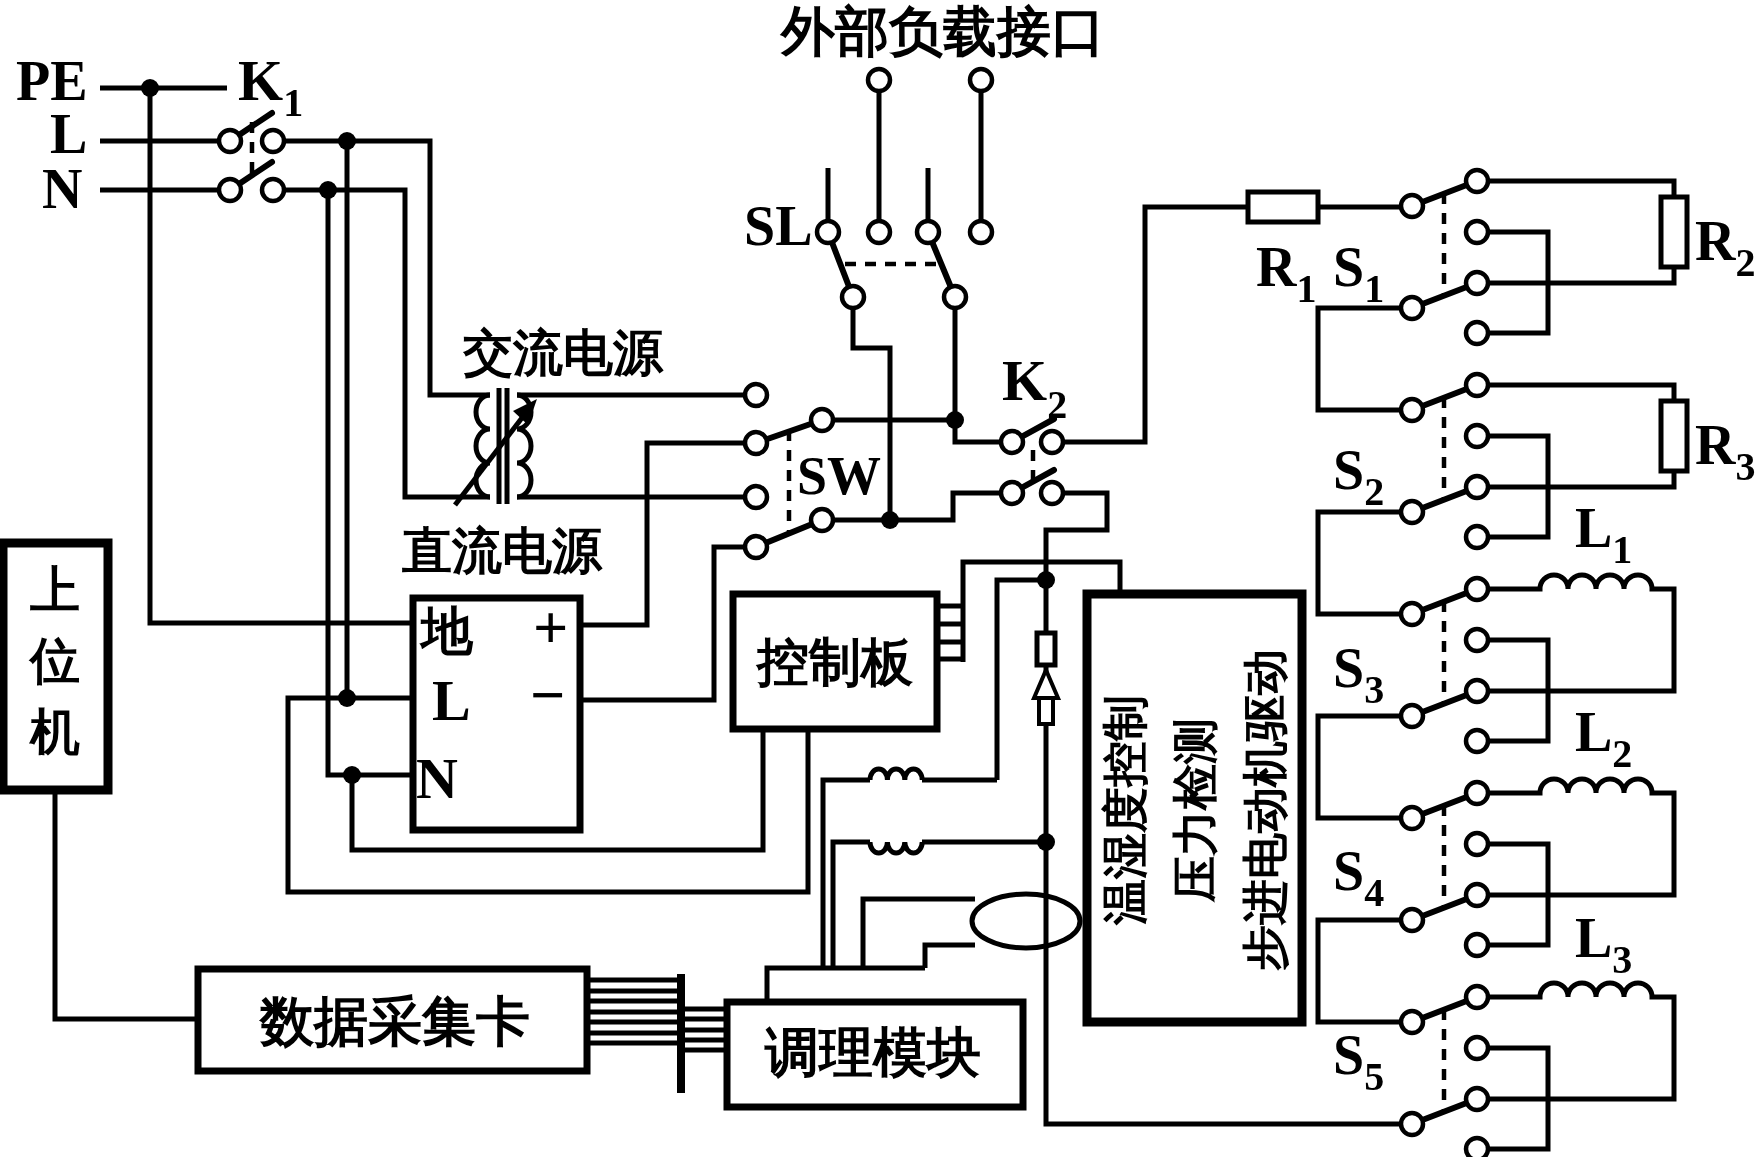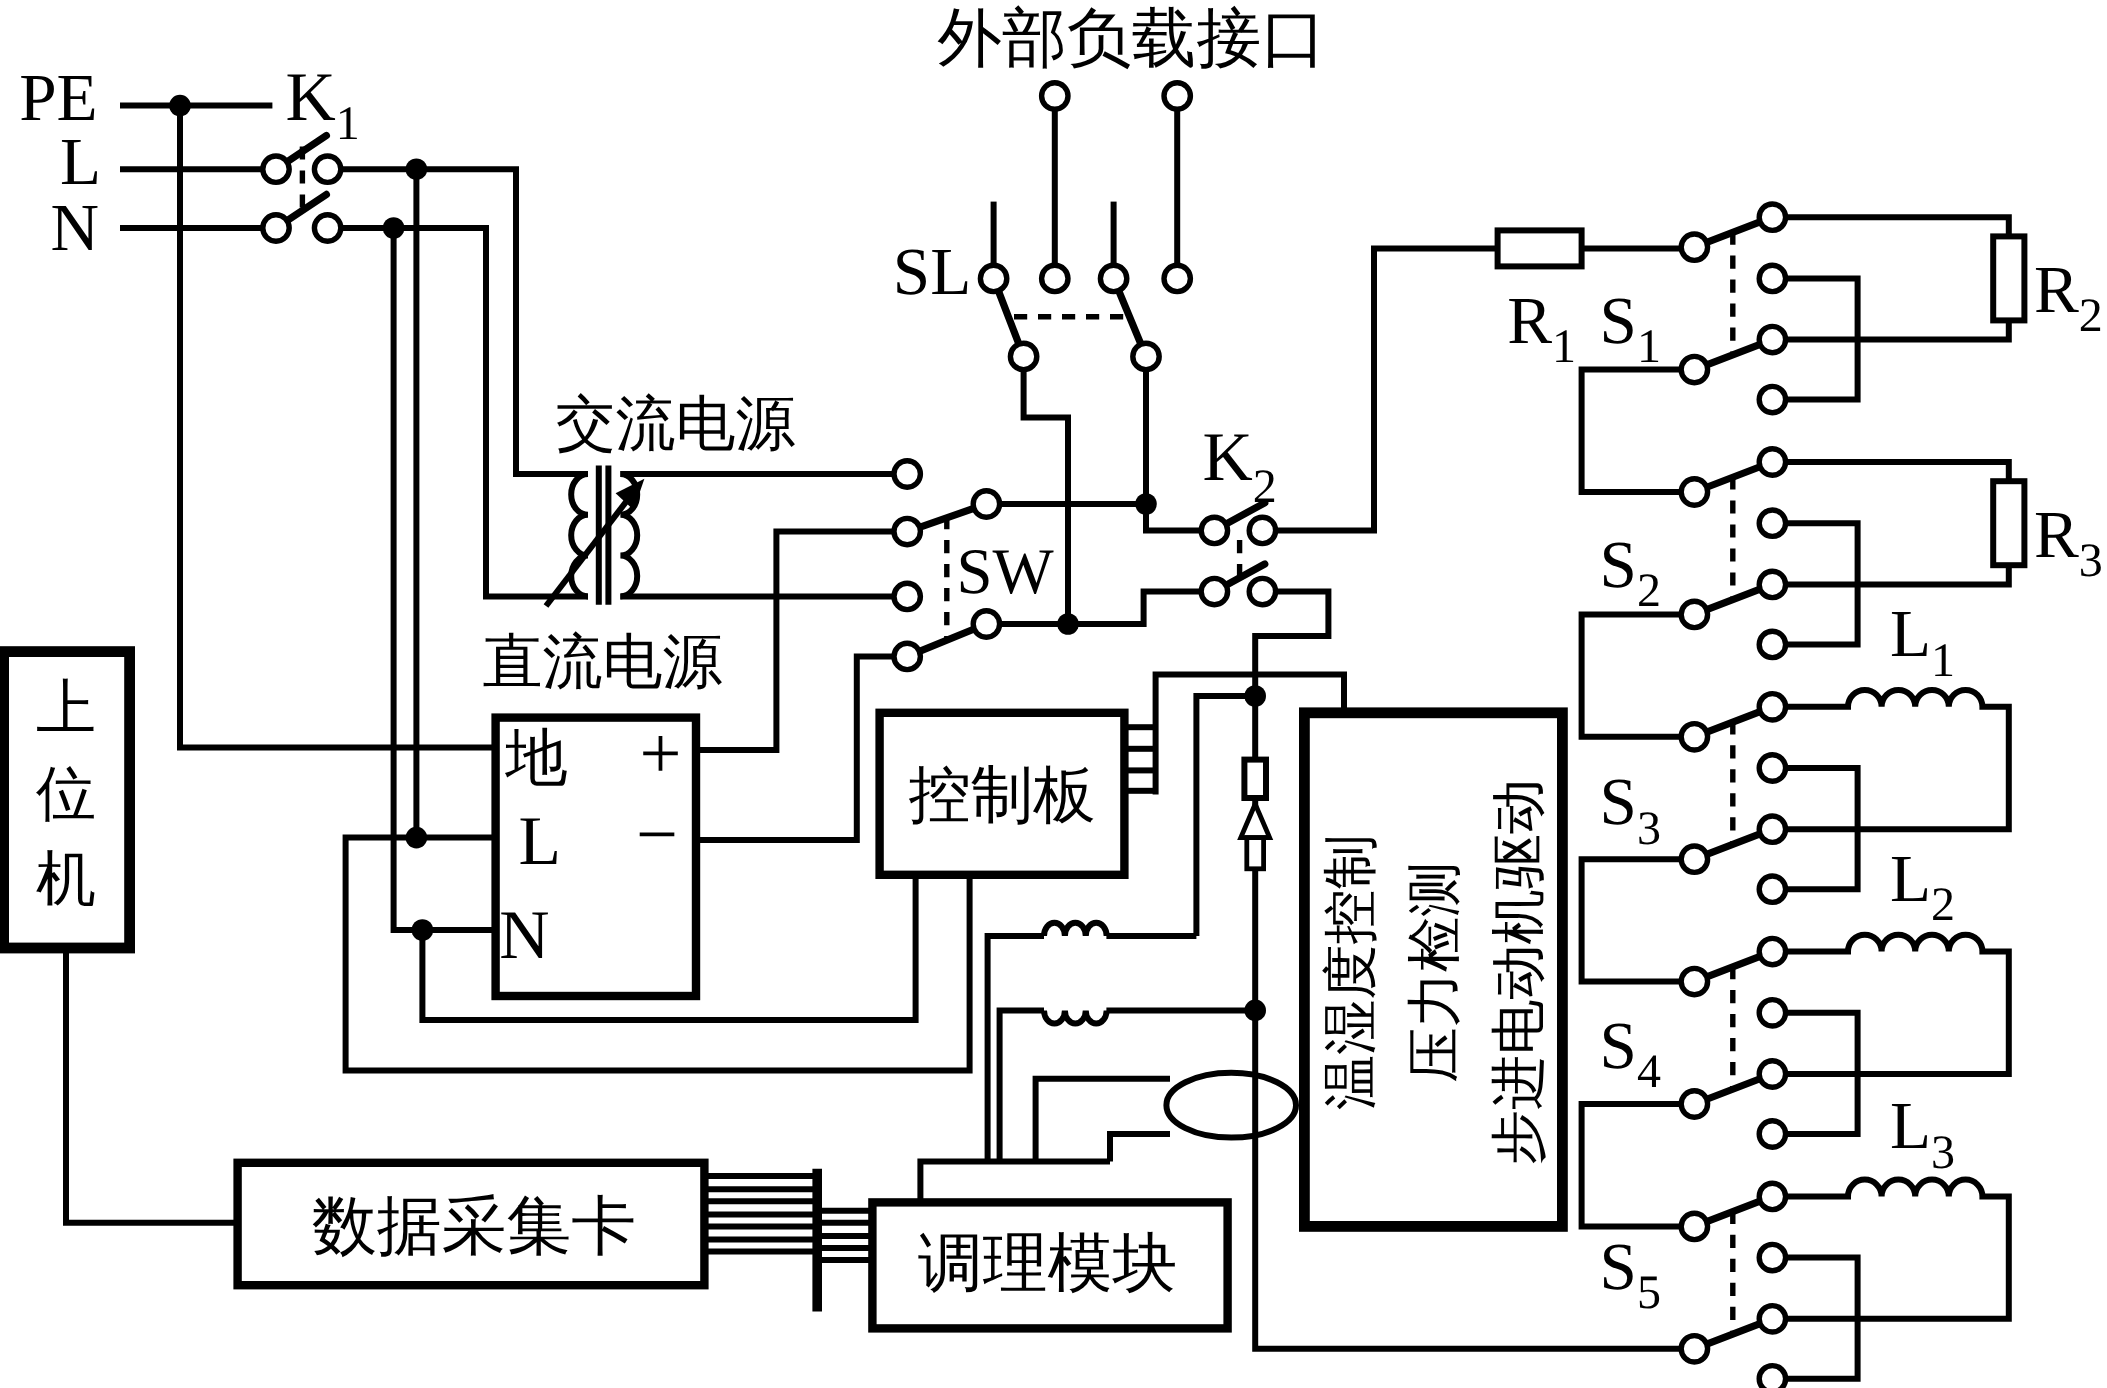--- a/index.html
+++ b/index.html
@@ -1,16 +1,16 @@
 <!DOCTYPE html>
 <html><head>
 <meta charset="utf-8">
 <style>
   html,body{margin:0;padding:0;background:#fff;}
-  .stage{width:1756px;height:1157px;position:relative;background:#5eead4;}
+  .stage{width:1756px;height:1157px;position:relative;background:#5eead4;font-weight:bold;}
   svg{display:block;}
   .wire{stroke:#000;stroke-width:5;fill:none;stroke-linejoin:miter;}
   .wire7{stroke:#000;stroke-width:8;fill:none;}
   .dashed{stroke:#000;stroke-width:4.5;fill:none;stroke-dasharray:11 9;}
   .blade{stroke:#000;stroke-width:6;fill:none;stroke-linecap:round;}
   .terminal{fill:#fff;stroke:#000;stroke-width:4.5;}
   .dot{fill:#000;stroke:none;}
   .box{fill:#fff;stroke:#000;stroke-width:7;}
   .boxthick{fill:#fff;stroke:#000;stroke-width:9;}
   .comp{fill:#fff;stroke:#000;stroke-width:5;}

